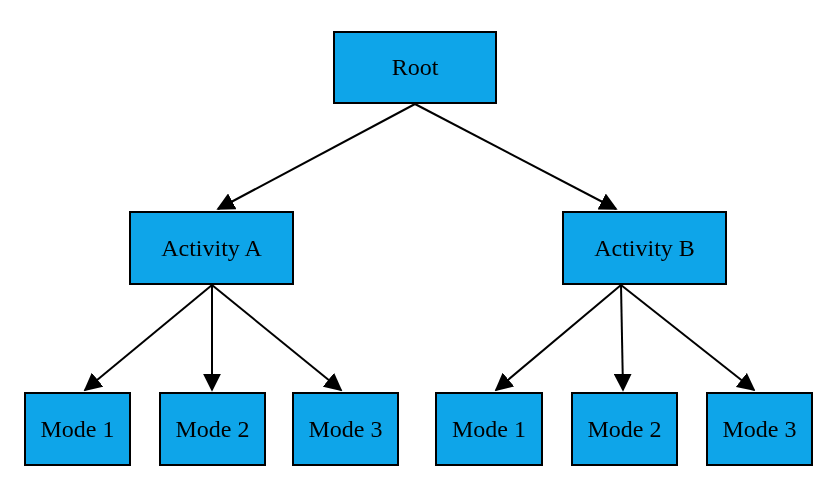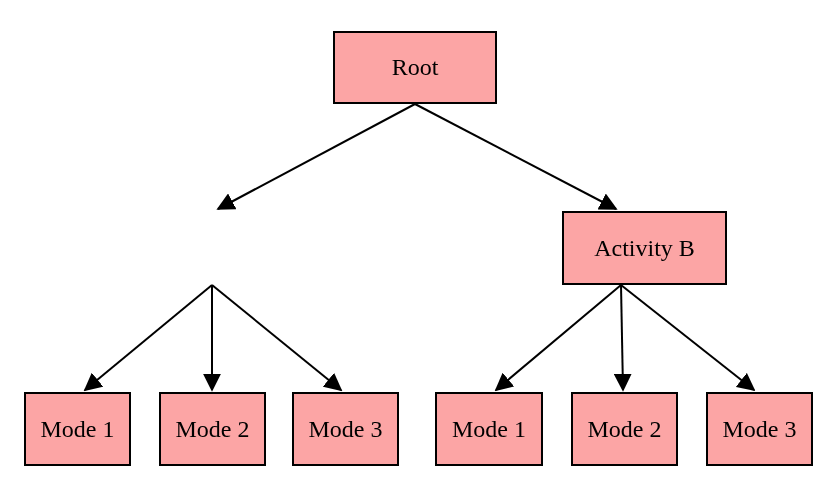--- a/index.html
+++ b/index.html
@@ -19,21 +19,21 @@
     position: absolute;
     left: 0;
     top: 0;
     width: 840px;
     height: 493px;
   }
   .node {
     position: absolute;
     box-sizing: border-box;
     border: 2px solid #000000;
-    background: #fca5a5;
+    background: #0ea5e9;
     display: flex;
     align-items: center;
     justify-content: center;
     font-size: 24px;
     color: #000000;
     white-space: nowrap;
   }
   .node-root      { left: 333px; top: 31px;  width: 164px; height: 73px; }
   .node-activity-a{ left: 129px; top: 211px; width: 165px; height: 74px; }
   .node-activity-b{ left: 562px; top: 211px; width: 165px; height: 74px; }
@@ -66,20 +66,23 @@
     <line class="edge" x1="212" y1="285" x2="341" y2="390" marker-end="url(#arrowhead)"></line>
     <line class="edge" x1="621" y1="285" x2="496" y2="390" marker-end="url(#arrowhead)"></line>
     <line class="edge" x1="621" y1="285" x2="623" y2="390" marker-end="url(#arrowhead)"></line>
     <line class="edge" x1="621" y1="285" x2="754" y2="390" marker-end="url(#arrowhead)"></line>
   </svg>
 
   <div class="node node-root">
     <span>Root</span>
   </div>
 
+  <div class="node node-activity-a">
+    <span>Activity A</span>
+  </div>
 
   <div class="node node-activity-b">
     <span>Activity B</span>
   </div>
 
   <div class="node node-mode-a1">
     <span>Mode 1</span>
   </div>
 
   <div class="node node-mode-a2">

